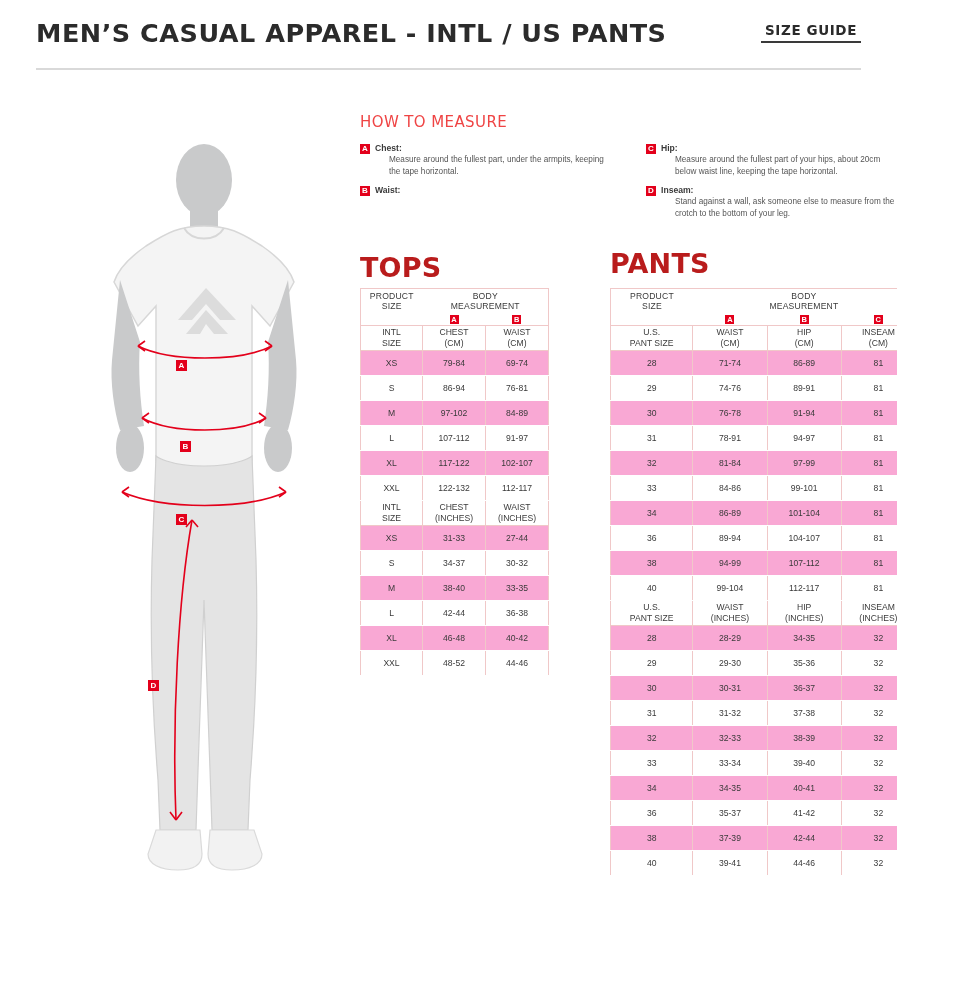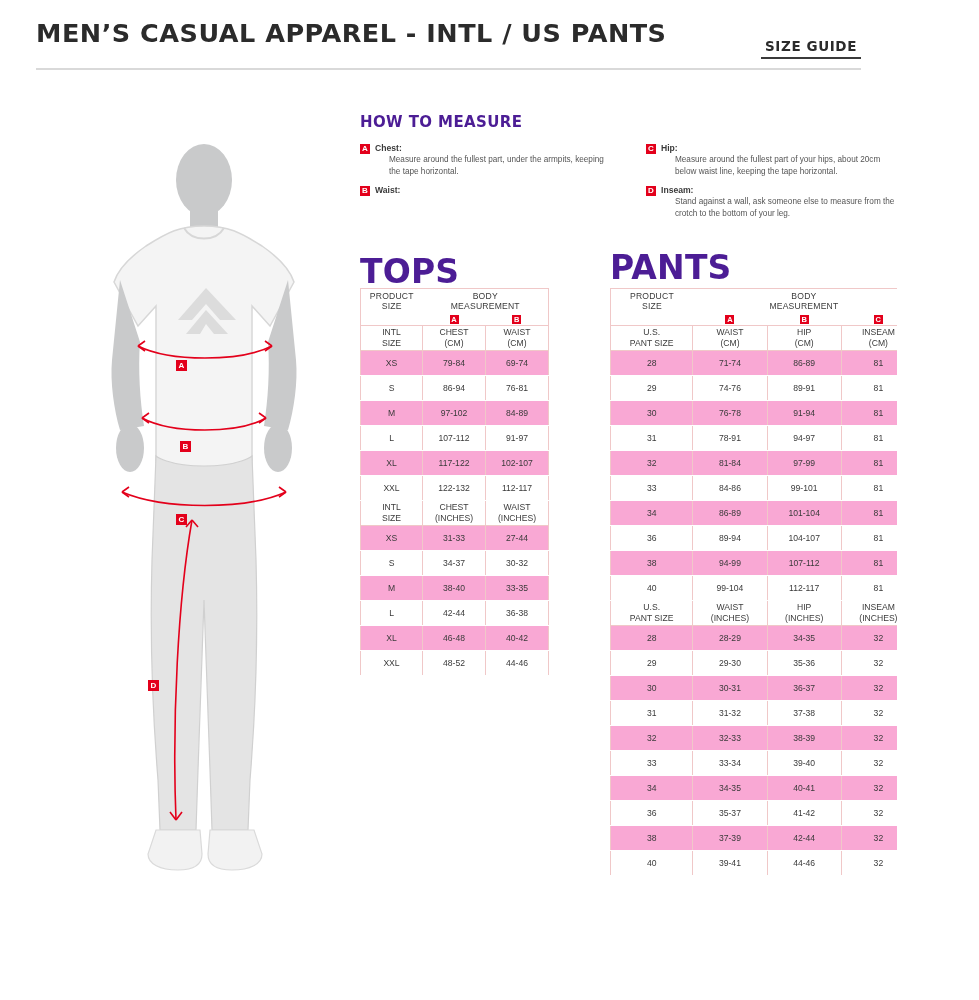--- a/index.html
+++ b/index.html
@@ -34,40 +34,40 @@
     white-space: nowrap;
     font-family: "DejaVu Sans", sans-serif;
   }
   .size-guide {
     font-size: 13.5px;
     font-weight: bold;
     letter-spacing: 0.6px;
     color: #2b2b2b;
     padding: 0 4px 3px 4px;
     border-bottom: 2px solid #3a3a3a;
-    margin-top: 20px;
+    margin-top: 4px;
     font-family: "DejaVu Sans", sans-serif;
   }
   .header-rule {
     position: absolute;
     left: 36px; right: 36px; top: 68px;
     height: 2px;
     background: #d9d9d9;
   }
 
   
   .how-to {
     position: absolute;
     left: 360px; top: 113px; width: 580px;
   }
   .how-to-title {
     font-size: 15px;
-    font-weight: bold;
+    font-weight: normal;
     letter-spacing: 0.4px;
-    color: #4c1d95;
+    color: #ef4444;
     margin-bottom: 12px;
     font-family: "DejaVu Sans", sans-serif;
   }
   .how-cols {
     display: flex;
     gap: 36px;
   }
   .how-col { width: 250px; }
   .how-item { margin-bottom: 8px; }
   .how-head {
@@ -95,23 +95,23 @@
   .how-text {
     font-size: 8.2px;
     line-height: 1.42;
     color: #555;
     margin-left: 29px;
   }
 
   
   .sec-title {
     position: absolute;
-    font-size: 33px;
-    font-weight: bold;
-    color: #4c1d95;
+    font-size: 27px;
+    font-weight: bold;
+    color: #b91c1c;
     letter-spacing: 0.2px;
     font-family: "DejaVu Sans", sans-serif;
   }
   #tops-title { left: 360px; top: 252px; }
   #pants-title { left: 610px; top: 248px; }
 
   
   .tbl-wrap { position: absolute; }
   #tops-table { left: 360px; top: 288px; width: 189px; }
   #pants-table { left: 610px; top: 288px; width: 306px; }

